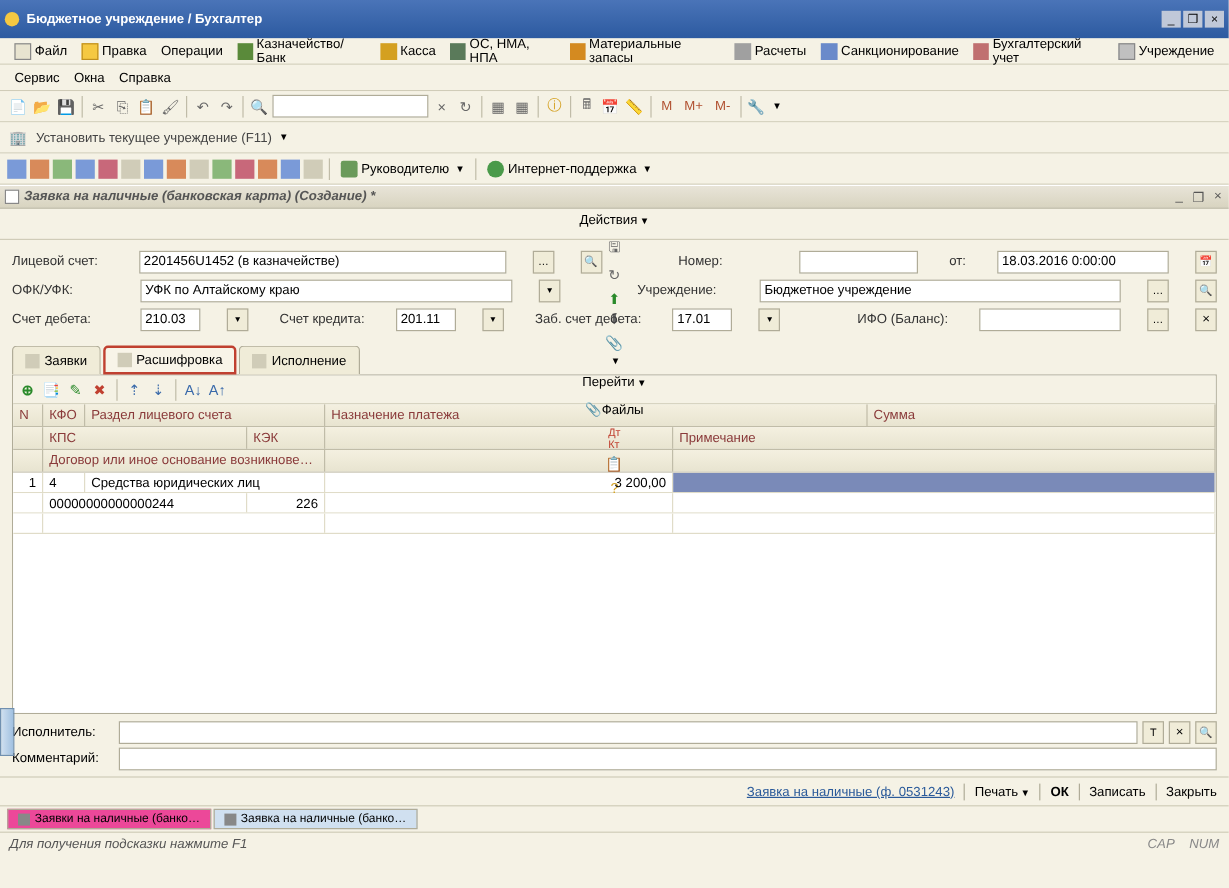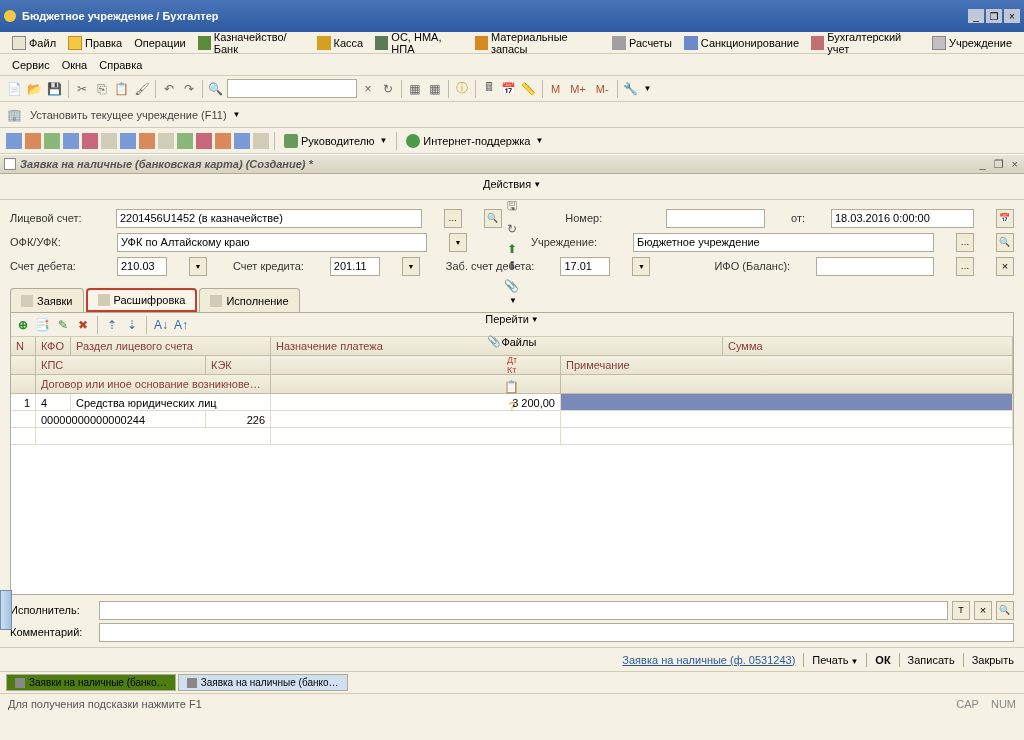--- a/index.html
+++ b/index.html
@@ -109,25 +109,25 @@
 .comment-row .lbl { width: 85px; }
 .comment-row .fld { flex: 1; }
 
 .footer-actions { height: 24px; background: #f5f2e5; display: flex; align-items: center; justify-content: flex-end; padding: 0 10px; gap: 8px; border-top: 1px solid #d0ccb8; }
 .footer-actions .link { color: #2a5a9a; cursor: pointer; text-decoration: underline; }
 .footer-actions .sep { border-left: 1px solid #b0ac98; height: 14px; }
 .footer-actions .ok { font-weight: bold; cursor: pointer; }
 .footer-actions .act { cursor: pointer; }
 
 .bottom-tabs { height: 22px; background: #f5f2e5; display: flex; align-items: center; padding: 0 6px; border-top: 1px solid #d0ccb8; }
-.btab { padding: 2px 8px; border: 1px solid #b0ac98; background: #4d7c0f; cursor: pointer; display: inline-flex; align-items: center; gap: 4px; font-size: 10px; margin-right: 2px; }
+.btab { padding: 2px 8px; border: 1px solid #b0ac98; background: #ec4899; cursor: pointer; display: inline-flex; align-items: center; gap: 4px; font-size: 10px; margin-right: 2px; }
 .btab.active { background: #d0e0f0; }
 .btab .bi { width: 10px; height: 10px; background: #888; }
 
-.status-bar { height: 20px; background: #f5f2e5; display: flex; align-items: center; padding: 0 8px; border-top: 1px solid #d0ccb8; }
+.status-bar { height: 20px; background: #f5f2e5; display: flex; align-items: center; padding: 0 8px; border-top: 1px solid #d0ccb8; font-style: italic; }
 .status-bar .hint { flex: 1; color: #555; }
 .status-bar .ind { color: #888; margin-left: 12px; }
 
 .side-panel { position: absolute; left: 0; top: 590px; width: 12px; height: 40px; background: linear-gradient(90deg,#d0e0f0,#a0c0e0); border: 1px solid #7090b0; }
 </style>
 </head>
 <body>
 
 <div class="title-bar">
   <span class="logo"></span>

